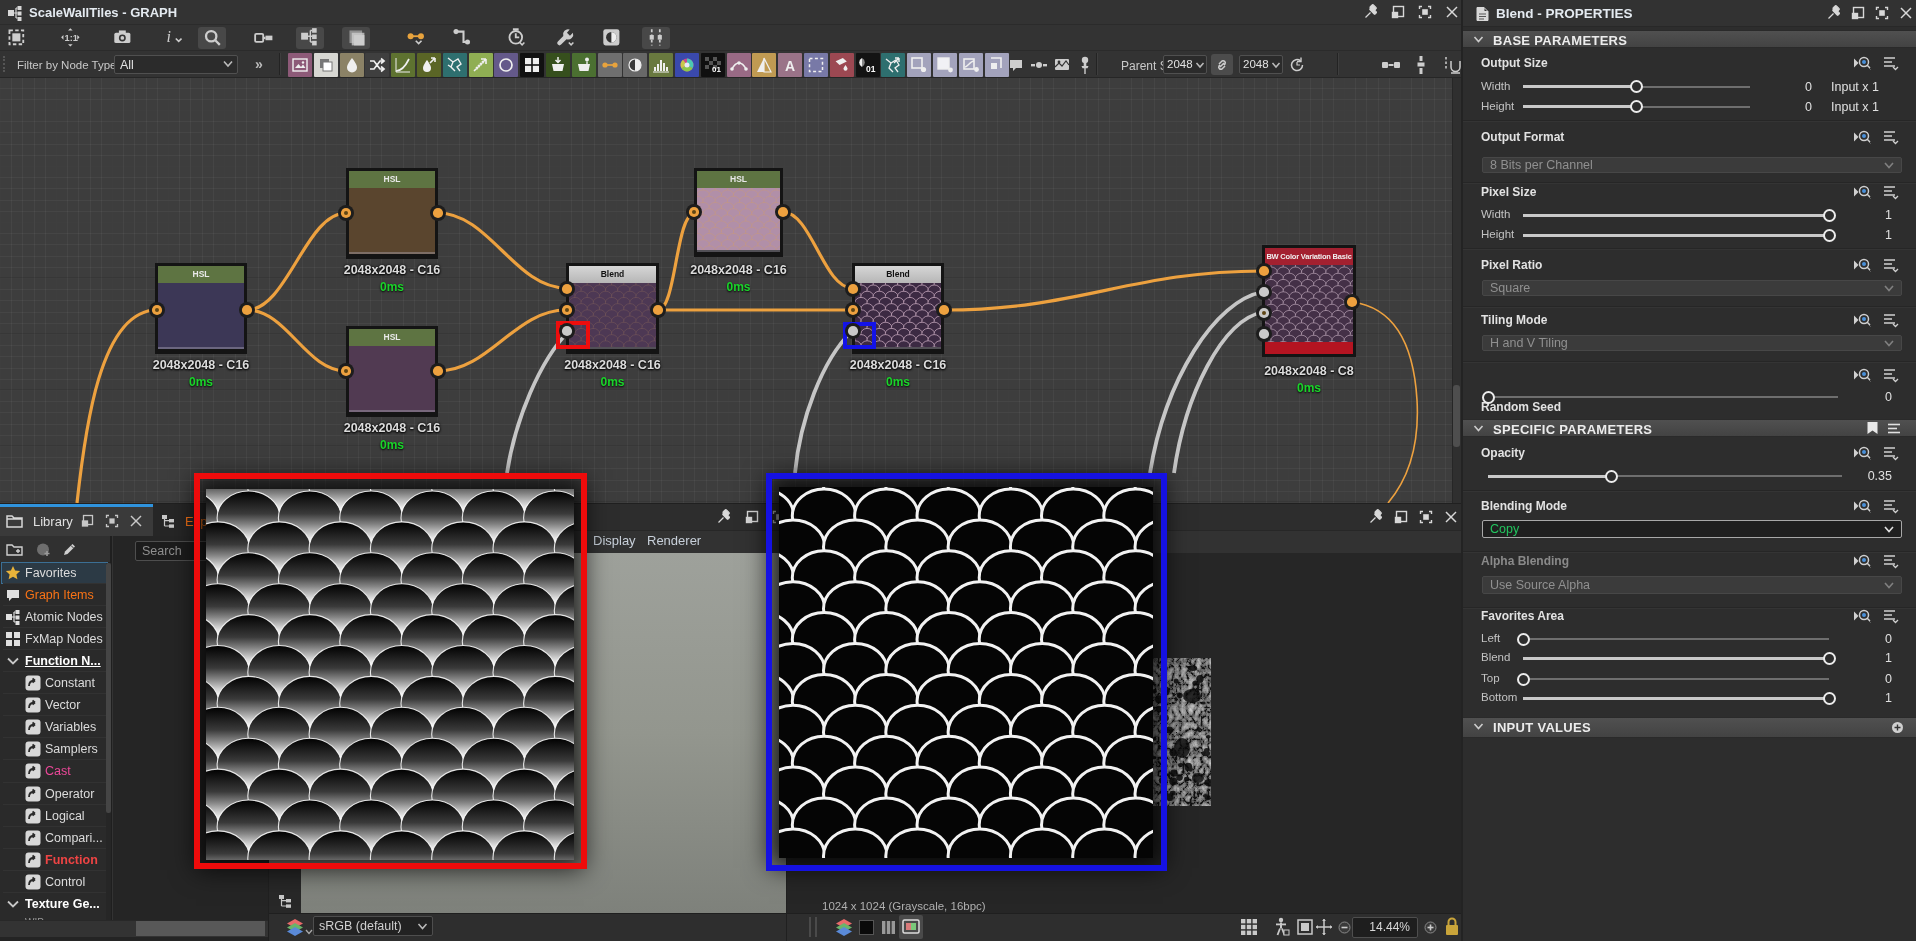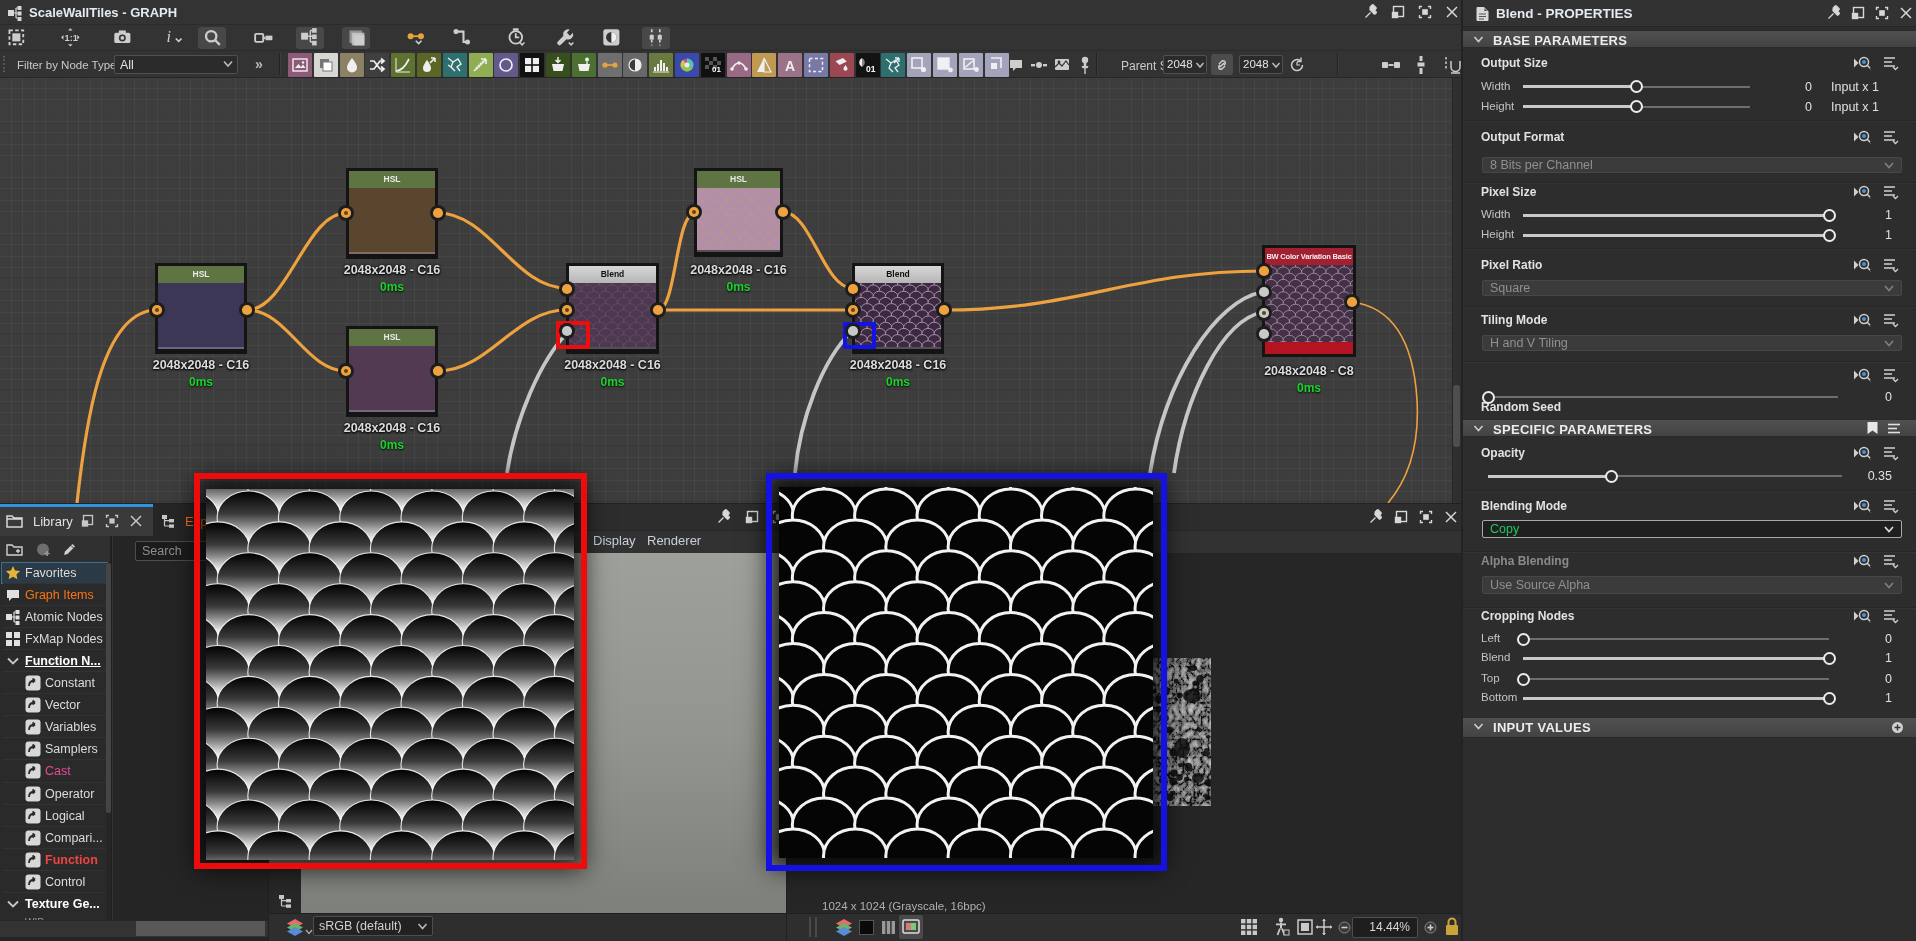--- a/index.html
+++ b/index.html
@@ -2117,21 +2117,21 @@
         </svg>
       </div>
       <div style="position:absolute;left:19px;top:576px;width:420px;height:18px;background:#3b3b3b;border:1px solid #474747;border-radius:2px;"></div>
       <div class="lbl" style="position:absolute;left:27px;top:578.0px;font-size:12.5px;color:#909090;">Use Source Alpha</div>
       <div style="position:absolute;left:420px;top:579.5px;width:12px;height:11px;">
         <svg width="12" height="11" viewBox="0 0 12 11" style="display:block">
           <path d="M2 3 L6 7.5 L10 3" fill="none" stroke="#808080" stroke-width="1.6"></path>
         </svg>
       </div>
       <div style="position:absolute;left:0px;top:607px;width:455px;height:2px;background:#262626;border-bottom:1px solid #343434;"></div>
-      <div class="lbl" style="position:absolute;left:18px;top:609px;font-size:12px;font-weight:bold;color:#e2e2e2;">Cropping Nodes</div>
+      <div class="lbl" style="position:absolute;left:18px;top:609px;font-size:12px;font-weight:bold;color:#e2e2e2;">Favorites Area</div>
       <div style="position:absolute;left:389px;top:608px;width:22px;height:16px;">
         <svg width="22" height="16" viewBox="0 0 22 16" style="display:block">
           <path d="M2 3.5 v9 l4.5 -4.5 z" fill="#d0d0d0"></path>
           <circle cx="12" cy="7" r="4.5" fill="none" stroke="#d0d0d0" stroke-width="1.5"></circle>
           <circle cx="12" cy="7" r="2" fill="#4a90d9"></circle>
           <path d="M15 10 l3 3" stroke="#d0d0d0" stroke-width="1.5"></path>
           <path d="M16 12 l2.5 2.5" stroke="#888" stroke-width="1"></path>
         </svg>
       </div>
       <div style="position:absolute;left:420px;top:609px;width:16px;height:15px;">

